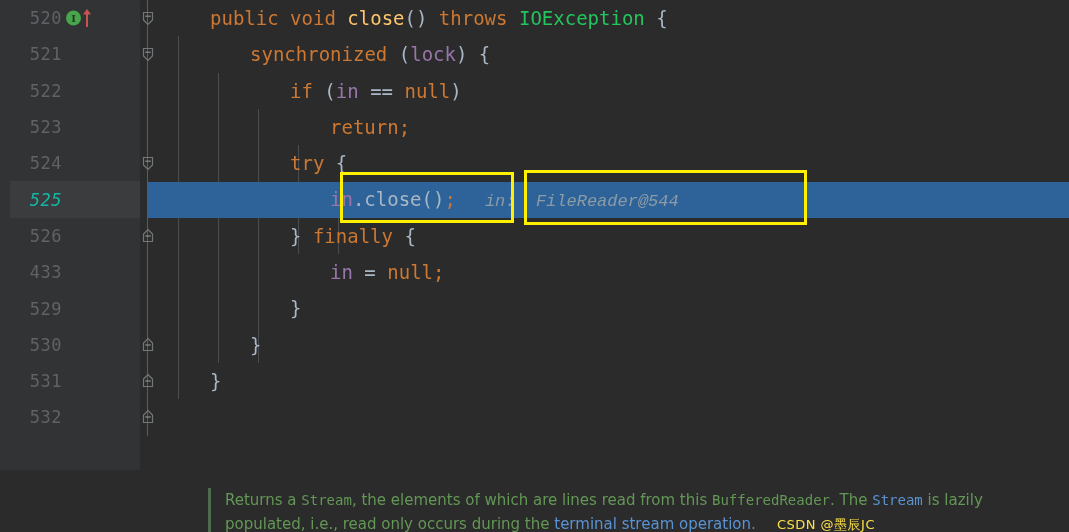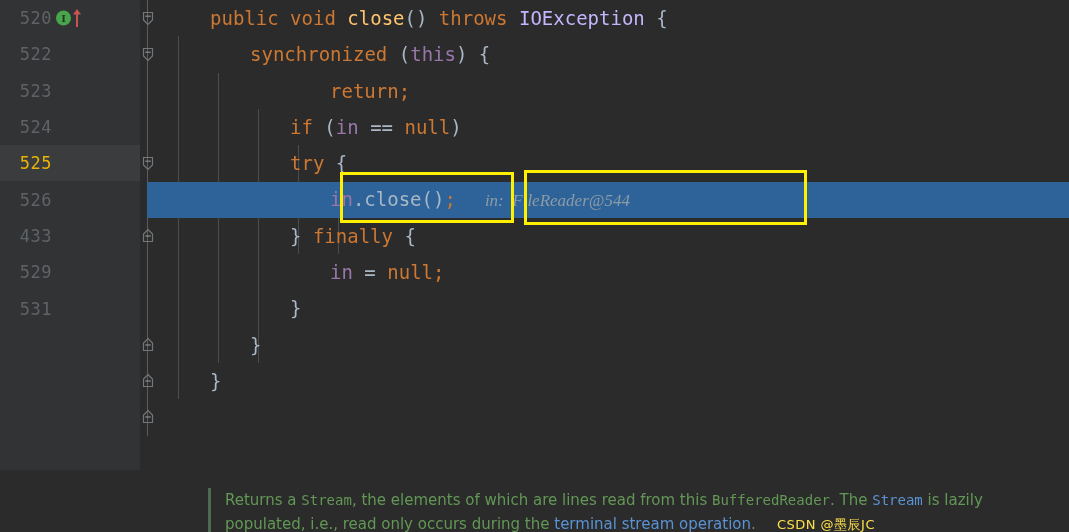--- a/index.html
+++ b/index.html
@@ -23,20 +23,21 @@
     background: #2b2b2b;
   }
 
   
   .gutter {
     position: absolute;
     left: 0; top: 0;
     width: 140px;
     height: 470px;
     background: #313335;
+    padding-left: 10px;
   }
   .gutter-row {
     position: relative;
     height: 36.3px;
     box-sizing: border-box;
   }
   .gutter-row.current {
     background: #3a3c3e;
   }
   .lineno {
@@ -46,21 +47,22 @@
     transform: translateY(-50%);
     width: 52px;
     text-align: right;
     font-family: "DejaVu Sans Mono", monospace;
     font-size: 17px;
     color: #606366;
     letter-spacing: 0.5px;
     user-select: none;
   }
   .lineno.current {
-    color: #eab308;
+    color: #14b8a6;
+    font-style: italic;
   }
 
   
   .run-marker {
     position: absolute;
     left: 56px;
     top: 50%;
     transform: translateY(-50%);
     width: 15px;
     height: 15px;
@@ -148,32 +150,32 @@
   .sel-gutter-band {
     position: absolute;
     height: 36.3px;
     background: #2e6399;
     z-index: 1;
   }
 
   
   .kw      { color: #cc7832; }
   .method  { color: #ffc66d; }
-  .type    { color: #c4b5fd; }
+  .type    { color: #22c55e; }
   .field   { color: #9876aa; }
   .punc    { color: #a9b7c6; }
   .brace   { color: #a9b7c6; }
   .semi    { color: #cc7832; }
   .plain   { color: #a9b7c6; }
 
   
   .inlay {
     font-style: italic;
     color: #8c9ba5;
-    font-family: Liberation Serif, serif;
+    font-family: Liberation Mono, monospace;
     font-size: 17px;
   }
 
   
   .hl-box {
     position: absolute;
     border: 3px solid #ffef00;
     box-sizing: border-box;
     z-index: 5;
     pointer-events: none;
@@ -246,20 +248,23 @@
         <div class="lineno">520</div>
         <div class="run-marker">
           <span>I</span>
         </div>
         <div class="up-arrow"><svg viewBox="0 0 10 20" width="10" height="20">
             <line x1="5" y1="19" x2="5" y2="4" stroke="#c75450" stroke-width="2"></line>
             <path d="M5 1 L9 6.5 L1 6.5 Z" fill="#c75450"></path>
           </svg></div>
       </div>
       <div class="gutter-row">
+        <div class="lineno">521</div>
+      </div>
+      <div class="gutter-row">
         <div class="lineno">522</div>
       </div>
       <div class="gutter-row">
         <div class="lineno">523</div>
       </div>
       <div class="gutter-row">
         <div class="lineno">524</div>
       </div>
       <div class="gutter-row current">
         <div class="lineno current">525</div>
@@ -267,21 +272,27 @@
       <div class="gutter-row">
         <div class="lineno">526</div>
       </div>
       <div class="gutter-row">
         <div class="lineno">433</div>
       </div>
       <div class="gutter-row">
         <div class="lineno">529</div>
       </div>
       <div class="gutter-row">
+        <div class="lineno">530</div>
+      </div>
+      <div class="gutter-row">
         <div class="lineno">531</div>
+      </div>
+      <div class="gutter-row">
+        <div class="lineno">532</div>
       </div>
     </div>
 
   <div class="foldcol" id="foldcol">
       <div class="fold-row">
         <div class="fold-line-seg" style="top: 0px; height: 36.3px;"></div>
         <div class="fold-marker"><svg viewBox="0 0 16 18" width="16" height="18">
             <path d="M3.5 3.5 L12.5 3.5 L12.5 11 L8 15.5 L3.5 11 Z" fill="none" stroke="#73777a" stroke-width="1.2"></path>
             <line x1="5.3" y1="7.2" x2="10.7" y2="7.2" stroke="#8a8e91" stroke-width="1.2"></line>
           </svg></div>
@@ -347,23 +358,23 @@
     </div>
 
   <div class="codearea" id="codearea">
       <div class="indent-guide" style="left: 18px; top: 36.3px; height: 363px;"></div>
       <div class="indent-guide" style="left: 58px; top: 72.6px; height: 290.4px;"></div>
       <div class="indent-guide" style="left: 98px; top: 108.9px; height: 254.1px;"></div>
       <div class="indent-guide" style="left: 138px; top: 145.2px; height: 108.9px;"></div>
       <div class="indent-guide" style="left: 178px; top: 181.5px; height: 72.6px;"></div>
       <div class="sel-band" style="top: 181.5px;"></div>
       <div class="code-row"><span style="display: inline-block; width: 50px;"></span><span class="kw">public</span><span class="plain"> </span><span class="kw">void</span><span class="plain"> </span><span class="method">close</span><span class="punc">()</span><span class="plain"> </span><span class="kw">throws</span><span class="plain"> </span><span class="type">IOException</span><span class="plain"> </span><span class="brace">{</span></div>
-      <div class="code-row"><span style="display: inline-block; width: 90px;"></span><span class="kw">synchronized</span><span class="plain"> </span><span class="punc">(</span><span class="field">this</span><span class="punc">)</span><span class="plain"> </span><span class="brace">{</span></div>
+      <div class="code-row"><span style="display: inline-block; width: 90px;"></span><span class="kw">synchronized</span><span class="plain"> </span><span class="punc">(</span><span class="field">lock</span><span class="punc">)</span><span class="plain"> </span><span class="brace">{</span></div>
+      <div class="code-row"><span style="display: inline-block; width: 130px;"></span><span class="kw">if</span><span class="plain"> </span><span class="punc">(</span><span class="field">in</span><span class="plain"> </span><span class="plain">==</span><span class="plain"> </span><span class="kw">null</span><span class="punc">)</span></div>
       <div class="code-row"><span style="display: inline-block; width: 170px;"></span><span class="kw">return</span><span class="semi">;</span></div>
-      <div class="code-row"><span style="display: inline-block; width: 130px;"></span><span class="kw">if</span><span class="plain"> </span><span class="punc">(</span><span class="field">in</span><span class="plain"> </span><span class="plain">==</span><span class="plain"> </span><span class="kw">null</span><span class="punc">)</span></div>
       <div class="code-row"><span style="display: inline-block; width: 130px;"></span><span class="kw">try</span><span class="plain"> </span><span class="brace">{</span></div>
       <div class="code-row"><span style="display: inline-block; width: 170px;"></span><span class="field">in</span><span class="punc">.</span><span class="plain">close</span><span class="punc">()</span><span class="semi">;</span><span style="display: inline-block; width: 29px;"></span><span class="inlay">in:  FileReader@544</span></div>
       <div class="code-row"><span style="display: inline-block; width: 130px;"></span><span class="brace">}</span><span class="plain"> </span><span class="kw">finally</span><span class="plain"> </span><span class="brace">{</span></div>
       <div class="code-row"><span style="display: inline-block; width: 170px;"></span><span class="field">in</span><span class="plain"> </span><span class="plain">=</span><span class="plain"> </span><span class="kw">null</span><span class="semi">;</span></div>
       <div class="code-row"><span style="display: inline-block; width: 130px;"></span><span class="brace">}</span></div>
       <div class="code-row"><span style="display: inline-block; width: 90px;"></span><span class="brace">}</span></div>
       <div class="code-row"><span style="display: inline-block; width: 50px;"></span><span class="brace">}</span></div>
       <div class="code-row"><span style="display: inline-block; width: 10px;"></span></div>
     </div>
 

